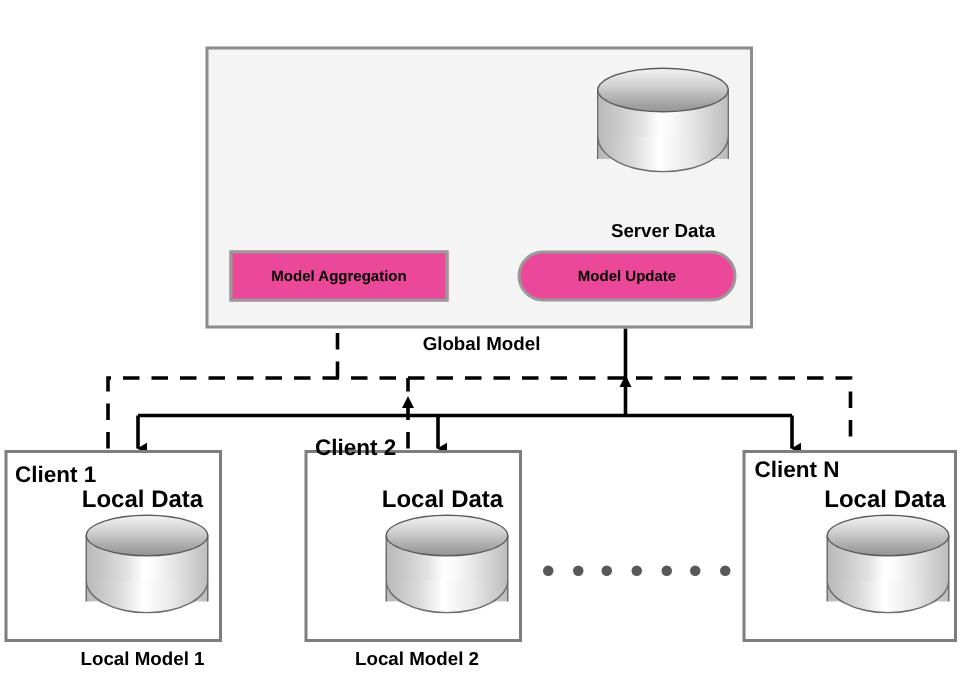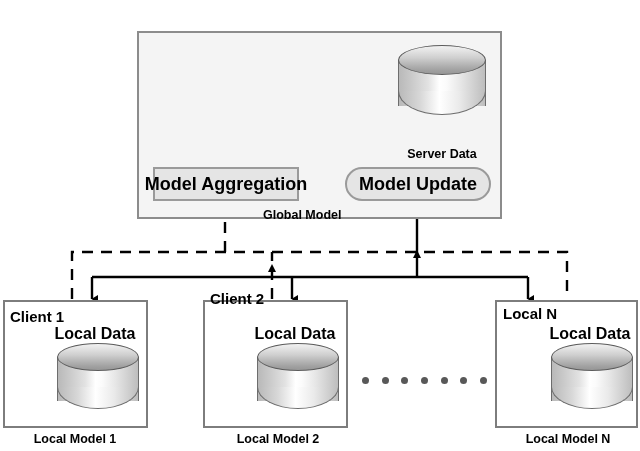--- a/index.html
+++ b/index.html
@@ -16,29 +16,29 @@
   #server-box{
     left:137px;top:31px;width:365px;height:188px;
     background:#f4f4f4;border:2px solid #8c8c8c;
   }
   #server-title{
     position:absolute;left:152px;top:38px;
     font-size:18px;font-weight:bold;letter-spacing:.2px;
   }
   .proc-box{
     position:absolute;box-sizing:border-box;
-    background:#e5e5e5;border:2px solid #9a9a9a;
+    background:#ec4899;border:2px solid #9a9a9a;
     display:flex;align-items:center;justify-content:center;
-    font-size:18px;font-weight:bold;white-space:nowrap;
+    font-size:10px;font-weight:bold;white-space:nowrap;
   }
   #model-aggregation{left:153px;top:167px;width:146px;height:34px;}
   #model-update{left:345px;top:167px;width:146px;height:34px;border-radius:17px;}
 
   #global-model-label{
-    position:absolute;left:263px;top:208px;width:116px;text-align:left;
+    position:absolute;left:263px;top:222px;width:116px;text-align:center;
     font-size:12.5px;font-weight:bold;
   }
 
   
   .cyl{position:absolute;}
   .cyl .body{
     position:absolute;left:0;box-sizing:border-box;
     border-left:1.5px solid #6d6d6d;border-right:1.5px solid #6d6d6d;
     background:linear-gradient(to right,
        #b9b9b9 0%, #c9c9c9 14%, #e2e2e2 34%, #ffffff 47%,
@@ -81,21 +81,21 @@
     position:absolute;text-align:center;font-size:12.5px;font-weight:bold;white-space:nowrap;
   }
   .local-data-label{
     position:absolute;text-align:center;font-size:16px;font-weight:bold;white-space:nowrap;
   }
 
   #client1-box{left:3px;top:300px;width:145px;height:128px;}
   #client1-title{left:10px;top:308px;}
   #client1-localdata{left:50px;top:325px;width:90px;}
   #client1-cyl{left:57px;top:343px;width:82px;height:66px;}
-  #client1-caption{left:5px;top:432px;width:140px;}
+  #client1-caption{left:25px;top:432px;width:140px;}
 
   #client2-box{left:203px;top:300px;width:145px;height:128px;}
   #client2-title{left:210px;top:290px;}
   #client2-localdata{left:250px;top:325px;width:90px;}
   #client2-cyl{left:257px;top:343px;width:82px;height:66px;}
   #client2-caption{left:208px;top:432px;width:140px;}
 
   #clientN-box{left:495px;top:300px;width:143px;height:128px;}
   #clientN-title{left:503px;top:305px;}
   #clientN-localdata{left:545px;top:325px;width:90px;}
@@ -191,22 +191,21 @@
     <i></i>
     <i></i>
     <i></i>
     <i></i>
     <i></i>
     <i></i>
     <i></i>
   </div>
 
   <div class="client-box" id="clientN-box"></div>
-  <div class="client-title" id="clientN-title">Local N</div>
+  <div class="client-title" id="clientN-title">Client N</div>
   <div class="local-data-label" id="clientN-localdata">Local Data</div>
   <div class="cyl client-cyl" id="clientN-cyl">
     <div class="body"></div>
     <div class="bottom"></div>
     <div class="top"></div>
   </div>
-  <div class="client-caption" id="clientN-caption">Local Model N</div>
 
 </div>
 
 </body></html>

